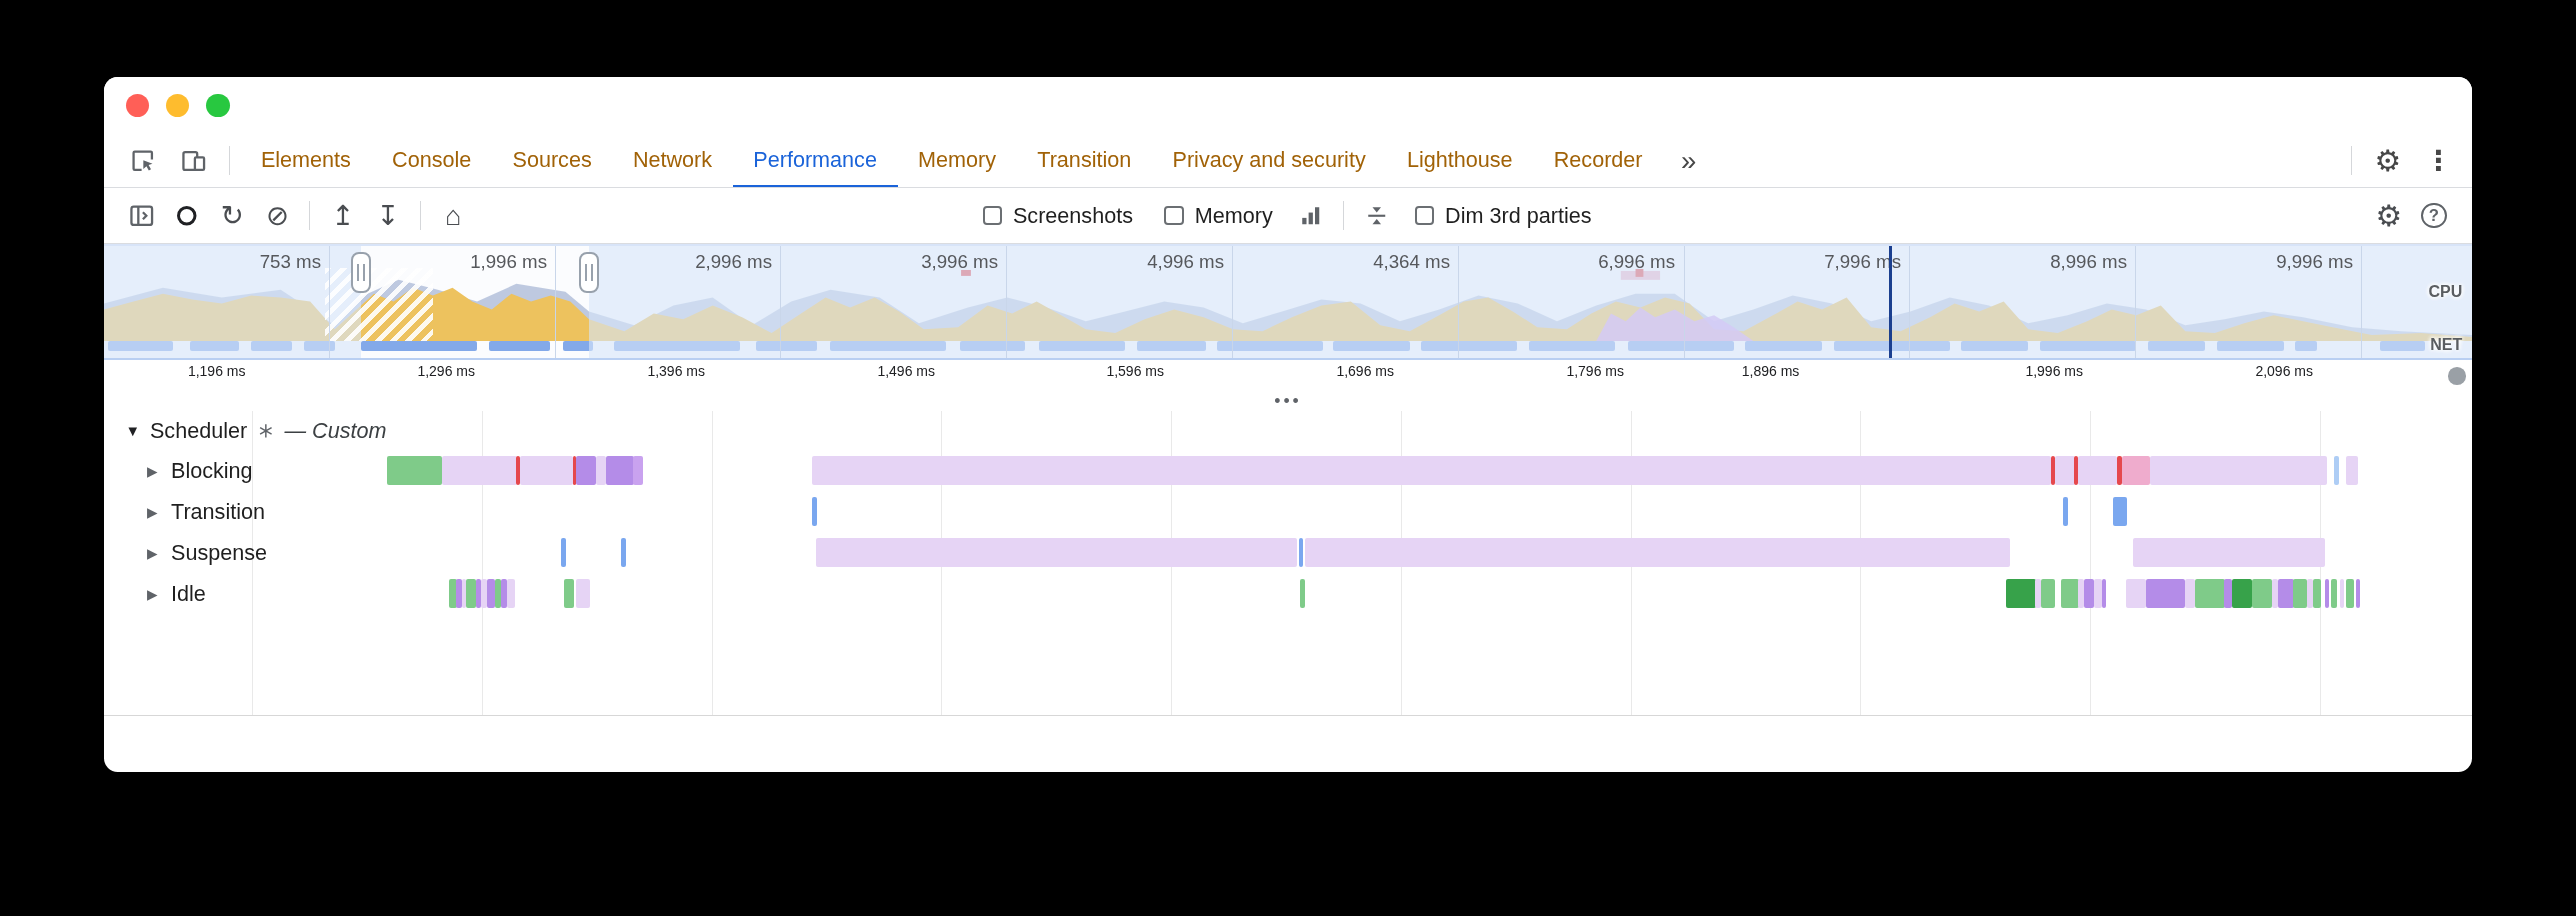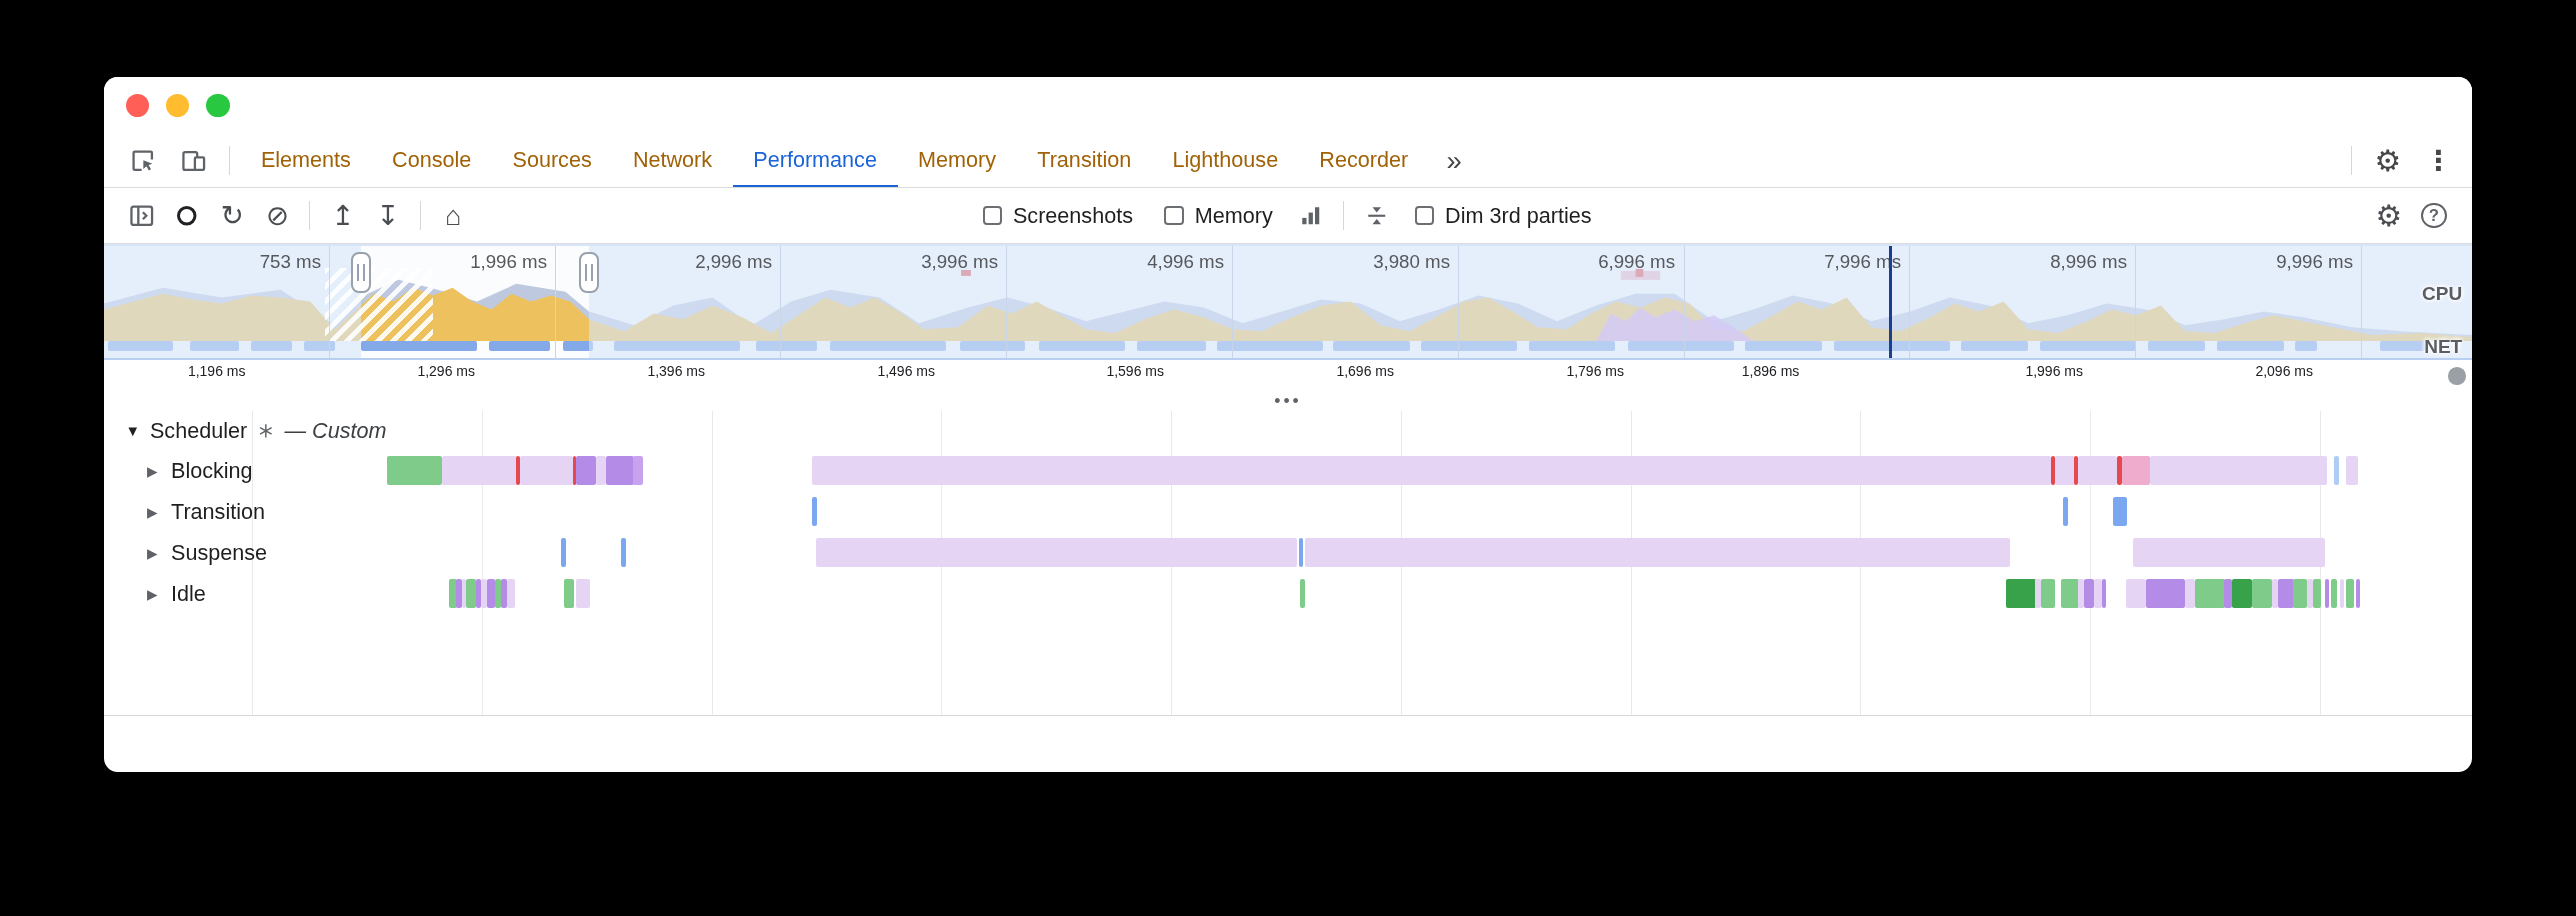--- a/index.html
+++ b/index.html
@@ -42,21 +42,21 @@
   .dim{position:absolute;top:0;height:100%;background:rgba(214,229,248,.62);}
   .hatch{position:absolute;top:21.6px;height:73px;left:221px;width:108px;
     background:repeating-linear-gradient(135deg,rgba(255,255,255,.9) 0 4.9px,rgba(255,255,255,0) 4.9px 10.8px);}
   .grid-layer,.label-layer{position:absolute;left:0;top:0;width:100%;height:100%;pointer-events:none;}
   .ov-grid{position:absolute;top:0;width:1px;height:100%;background:#c9d6ea;}
   .ov-time-label{position:absolute;top:4.9px;width:149px;text-align:right;font-size:18.7px;color:#56585c;}
   .handle{position:absolute;top:5.9px;width:19.6px;height:41px;background:#fff;border:2px solid #98a1ac;
     border-radius:7.9px;display:flex;gap:3.9px;align-items:center;justify-content:center;cursor:ew-resize;}
   .handle i{display:block;width:2px;height:17.7px;background:#98a1ac;}
   .playhead{position:absolute;top:0;width:2.9px;height:100%;background:#1b3f8f;}
-  .side-label{position:absolute;right:9.8px;font-size:19px;color:#5a5d61;font-weight:bold;
+  .side-label{position:absolute;right:9.8px;font-size:16px;color:#5a5d61;font-weight:bold;
     text-shadow:0 0 4.9px #fff,0 0 4.9px #fff,0 0 4.9px #fff;}
   .cpu-side{top:37px}.net-side{top:90px}
   
   .ruler{position:absolute;left:0;top:283px;width:100%;height:33px;background:#fff;}
   .ruler-label{position:absolute;top:2.9px;width:167px;text-align:right;font-size:14px;color:#202124;white-space:nowrap;}
   .scroll-dot{position:absolute;right:5.9px;top:6.9px;width:17.7px;height:17.7px;border-radius:50%;background:#9aa0a6;cursor:pointer;}
   .grab{position:absolute;left:0;top:316px;width:100%;height:17.7px;display:flex;align-items:center;
     justify-content:center;color:#5f6368;font-size:17.7px;letter-spacing:2.9px;cursor:row-resize;}
   
   .tracks{position:absolute;left:0;top:334px;width:100%;height:305px;background:#fff;border-bottom:1px solid #d7d7d7;}
@@ -100,20 +100,21 @@
     </div>
     <div class="vsep"></div>
     <div class="tabs">
         <div class="tab">Elements</div>
         <div class="tab">Console</div>
         <div class="tab">Sources</div>
         <div class="tab">Network</div>
         <div class="tab selected">Performance</div>
         <div class="tab">Memory</div>
         <div class="tab">Transition</div>
+        <div class="tab">Privacy and security</div>
         <div class="tab">Lighthouse</div>
         <div class="tab">Recorder</div>
       </div>
     <div class="glyph-btn">»</div>
     <div class="flex-spacer"></div>
     <div class="vsep"></div>
     <div class="glyph-btn" style="font-size:29.5px">⚙</div>
     <div class="glyph-btn" style="font-weight:bold;margin-right:7.9px">⋮</div>
   </div>
 
@@ -236,21 +237,21 @@
         <div class="ov-grid" style="left: 1805px;"></div>
         <div class="ov-grid" style="left: 2031px;"></div>
         <div class="ov-grid" style="left: 2257px;"></div>
       </div>
     <div class="label-layer">
         <div class="ov-time-label" style="left: 68px;">753 ms</div>
         <div class="ov-time-label" style="left: 294px;">1,996 ms</div>
         <div class="ov-time-label" style="left: 519px;">2,996 ms</div>
         <div class="ov-time-label" style="left: 745px;">3,996 ms</div>
         <div class="ov-time-label" style="left: 971px;">4,996 ms</div>
-        <div class="ov-time-label" style="left: 1197px;">3,980 ms</div>
+        <div class="ov-time-label" style="left: 1197px;">4,364 ms</div>
         <div class="ov-time-label" style="left: 1422px;">6,996 ms</div>
         <div class="ov-time-label" style="left: 1648px;">7,996 ms</div>
         <div class="ov-time-label" style="left: 1874px;">8,996 ms</div>
         <div class="ov-time-label" style="left: 2100px;">9,996 ms</div>
       </div>
     <div class="handle" style="left: 247px;">
         <i></i>
         <i></i>
       </div>
     <div class="handle" style="left: 475px;">

